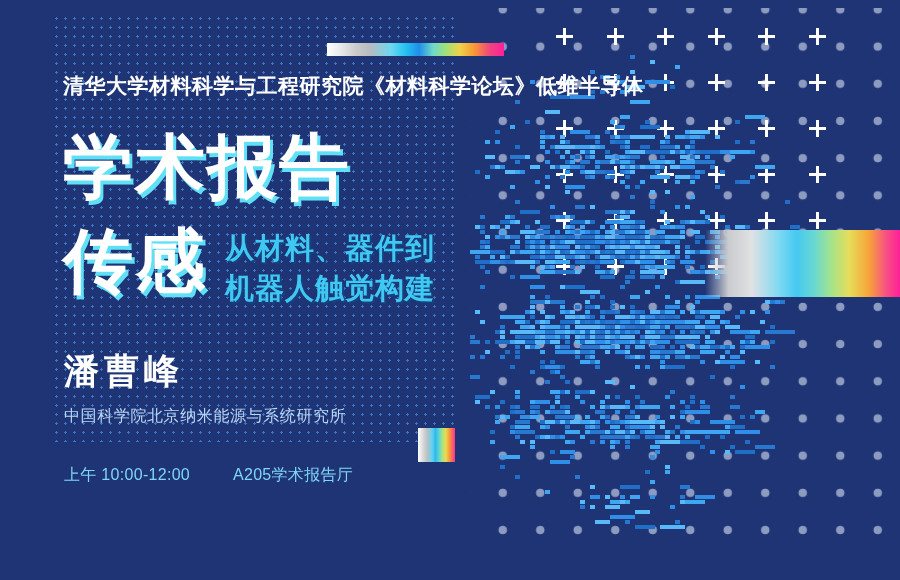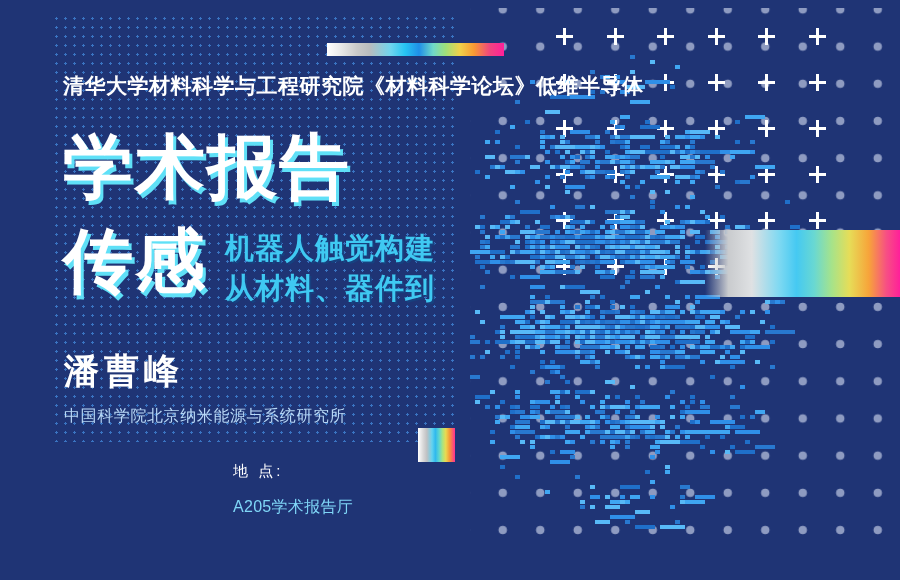--- a/index.html
+++ b/index.html
@@ -1306,28 +1306,28 @@
   <div id="small-gradient-square" class="grad-strip"></div>
 
   <div id="header-line">清华大学材料科学与工程研究院《材料科学论坛》低维半导体</div>
 
   <div id="title-block">
     <div id="title-line1" class="title-main">学术报告</div>
     <div id="title-line2" class="title-main">传感</div>
   </div>
 
   <div id="subtitle-block">
+    <div class="subtitle-line">从材料、器件到</div>
     <div class="subtitle-line">机器人触觉构建</div>
-    <div class="subtitle-line">从材料、器件到</div>
   </div>
 
   <div id="speaker-affil">中国科学院北京纳米能源与系统研究所</div>
   <div id="speaker-name">潘曹峰</div>
 
   <div id="info-time" class="info-col">
+    <div class="info-value">上午 10:00-12:00</div>
   </div>
 
   <div id="info-place" class="info-col">
-    <div class="info-label">地 点:</div>
     <div class="info-value">A205学术报告厅</div>
   </div>
 
 </div>
 
 </body></html>

